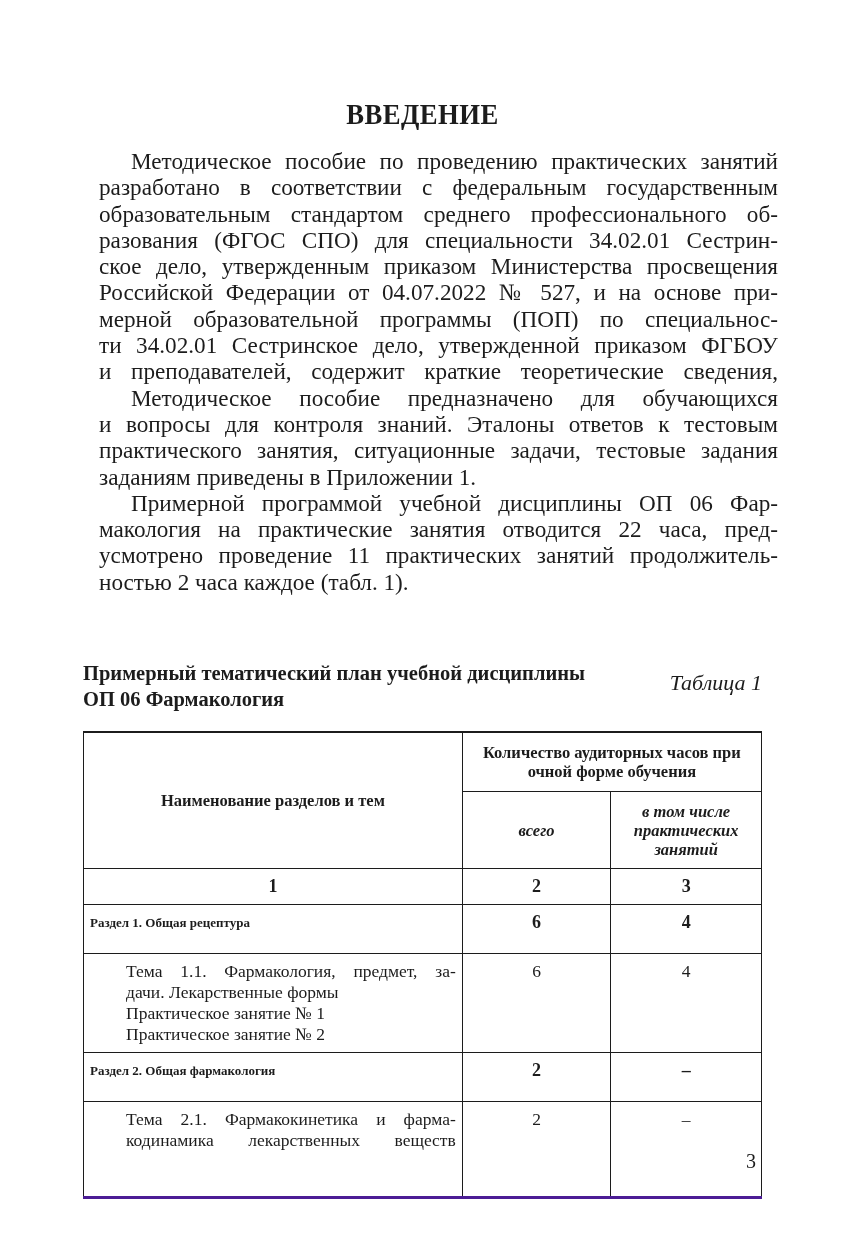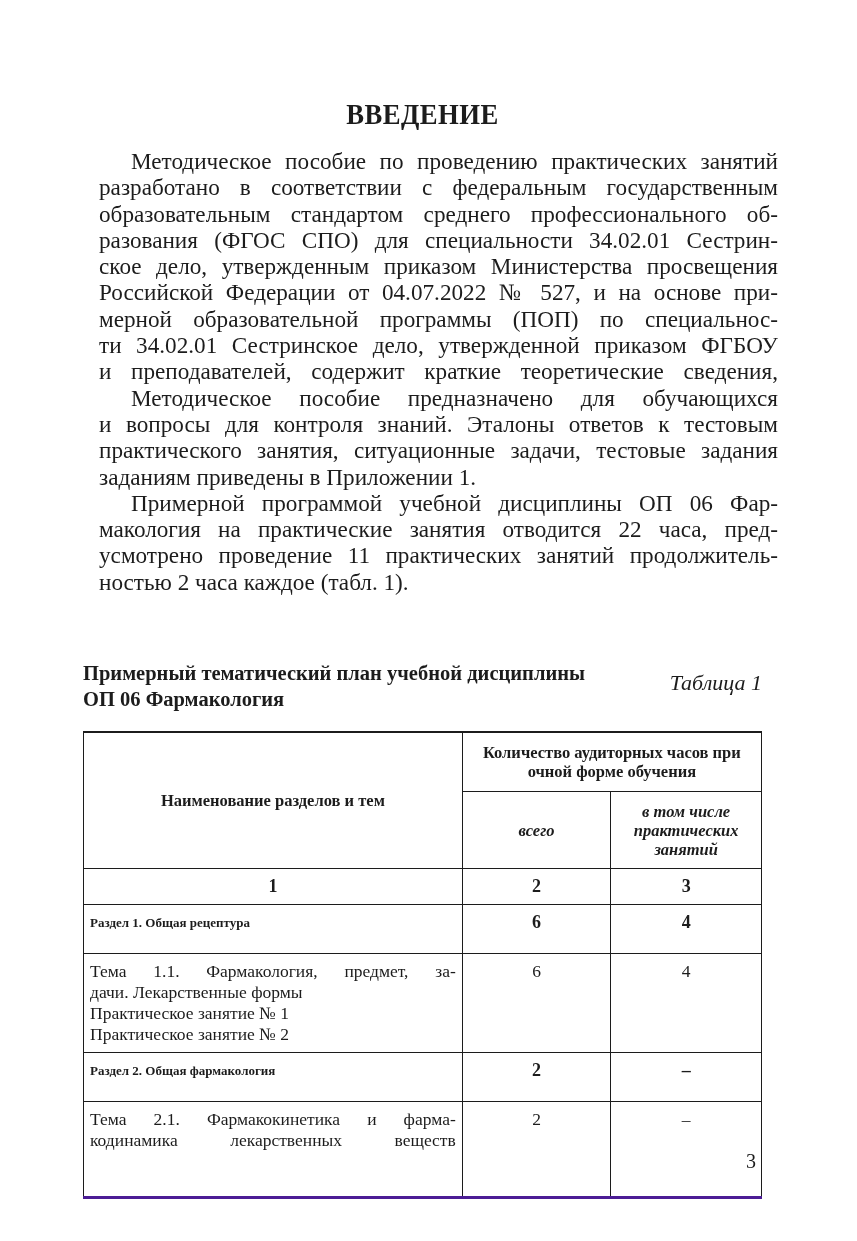--- a/index.html
+++ b/index.html
@@ -42,21 +42,21 @@
   .col2 { width: 140px; }
   .col3 { width: 142px; }
   .h-row1 th { height: 44px; }
   .h-row2 th { height: 62px; font-style: italic; }
   .num-row td { text-align: center; font-weight: bold; height: 20px; padding-top: 1px; padding-bottom: 1px; font-size: 18px; }
   .section-row td { font-weight: bold; height: 34px; vertical-align: middle; font-size: 13px; }
   .section-row td.num { text-align: center; font-size: 18px; }
   .topic-row td { height: 80px; }
   .topic-row td.num { text-align: center; }
   .topic-text { text-align: justify; }
-  .tline { display: block; }
+  .tline { display: block; margin-left: 36px; }
   .tline.j { text-align-last: justify; }
   .page-num { position: absolute; top: 1150px; left: 746px; font-size: 20px; }
 </style>
 </head>
 <body>
 
 <div class="page">
   <div class="title">ВВЕДЕНИЕ</div>
 
   <div class="body-text">

